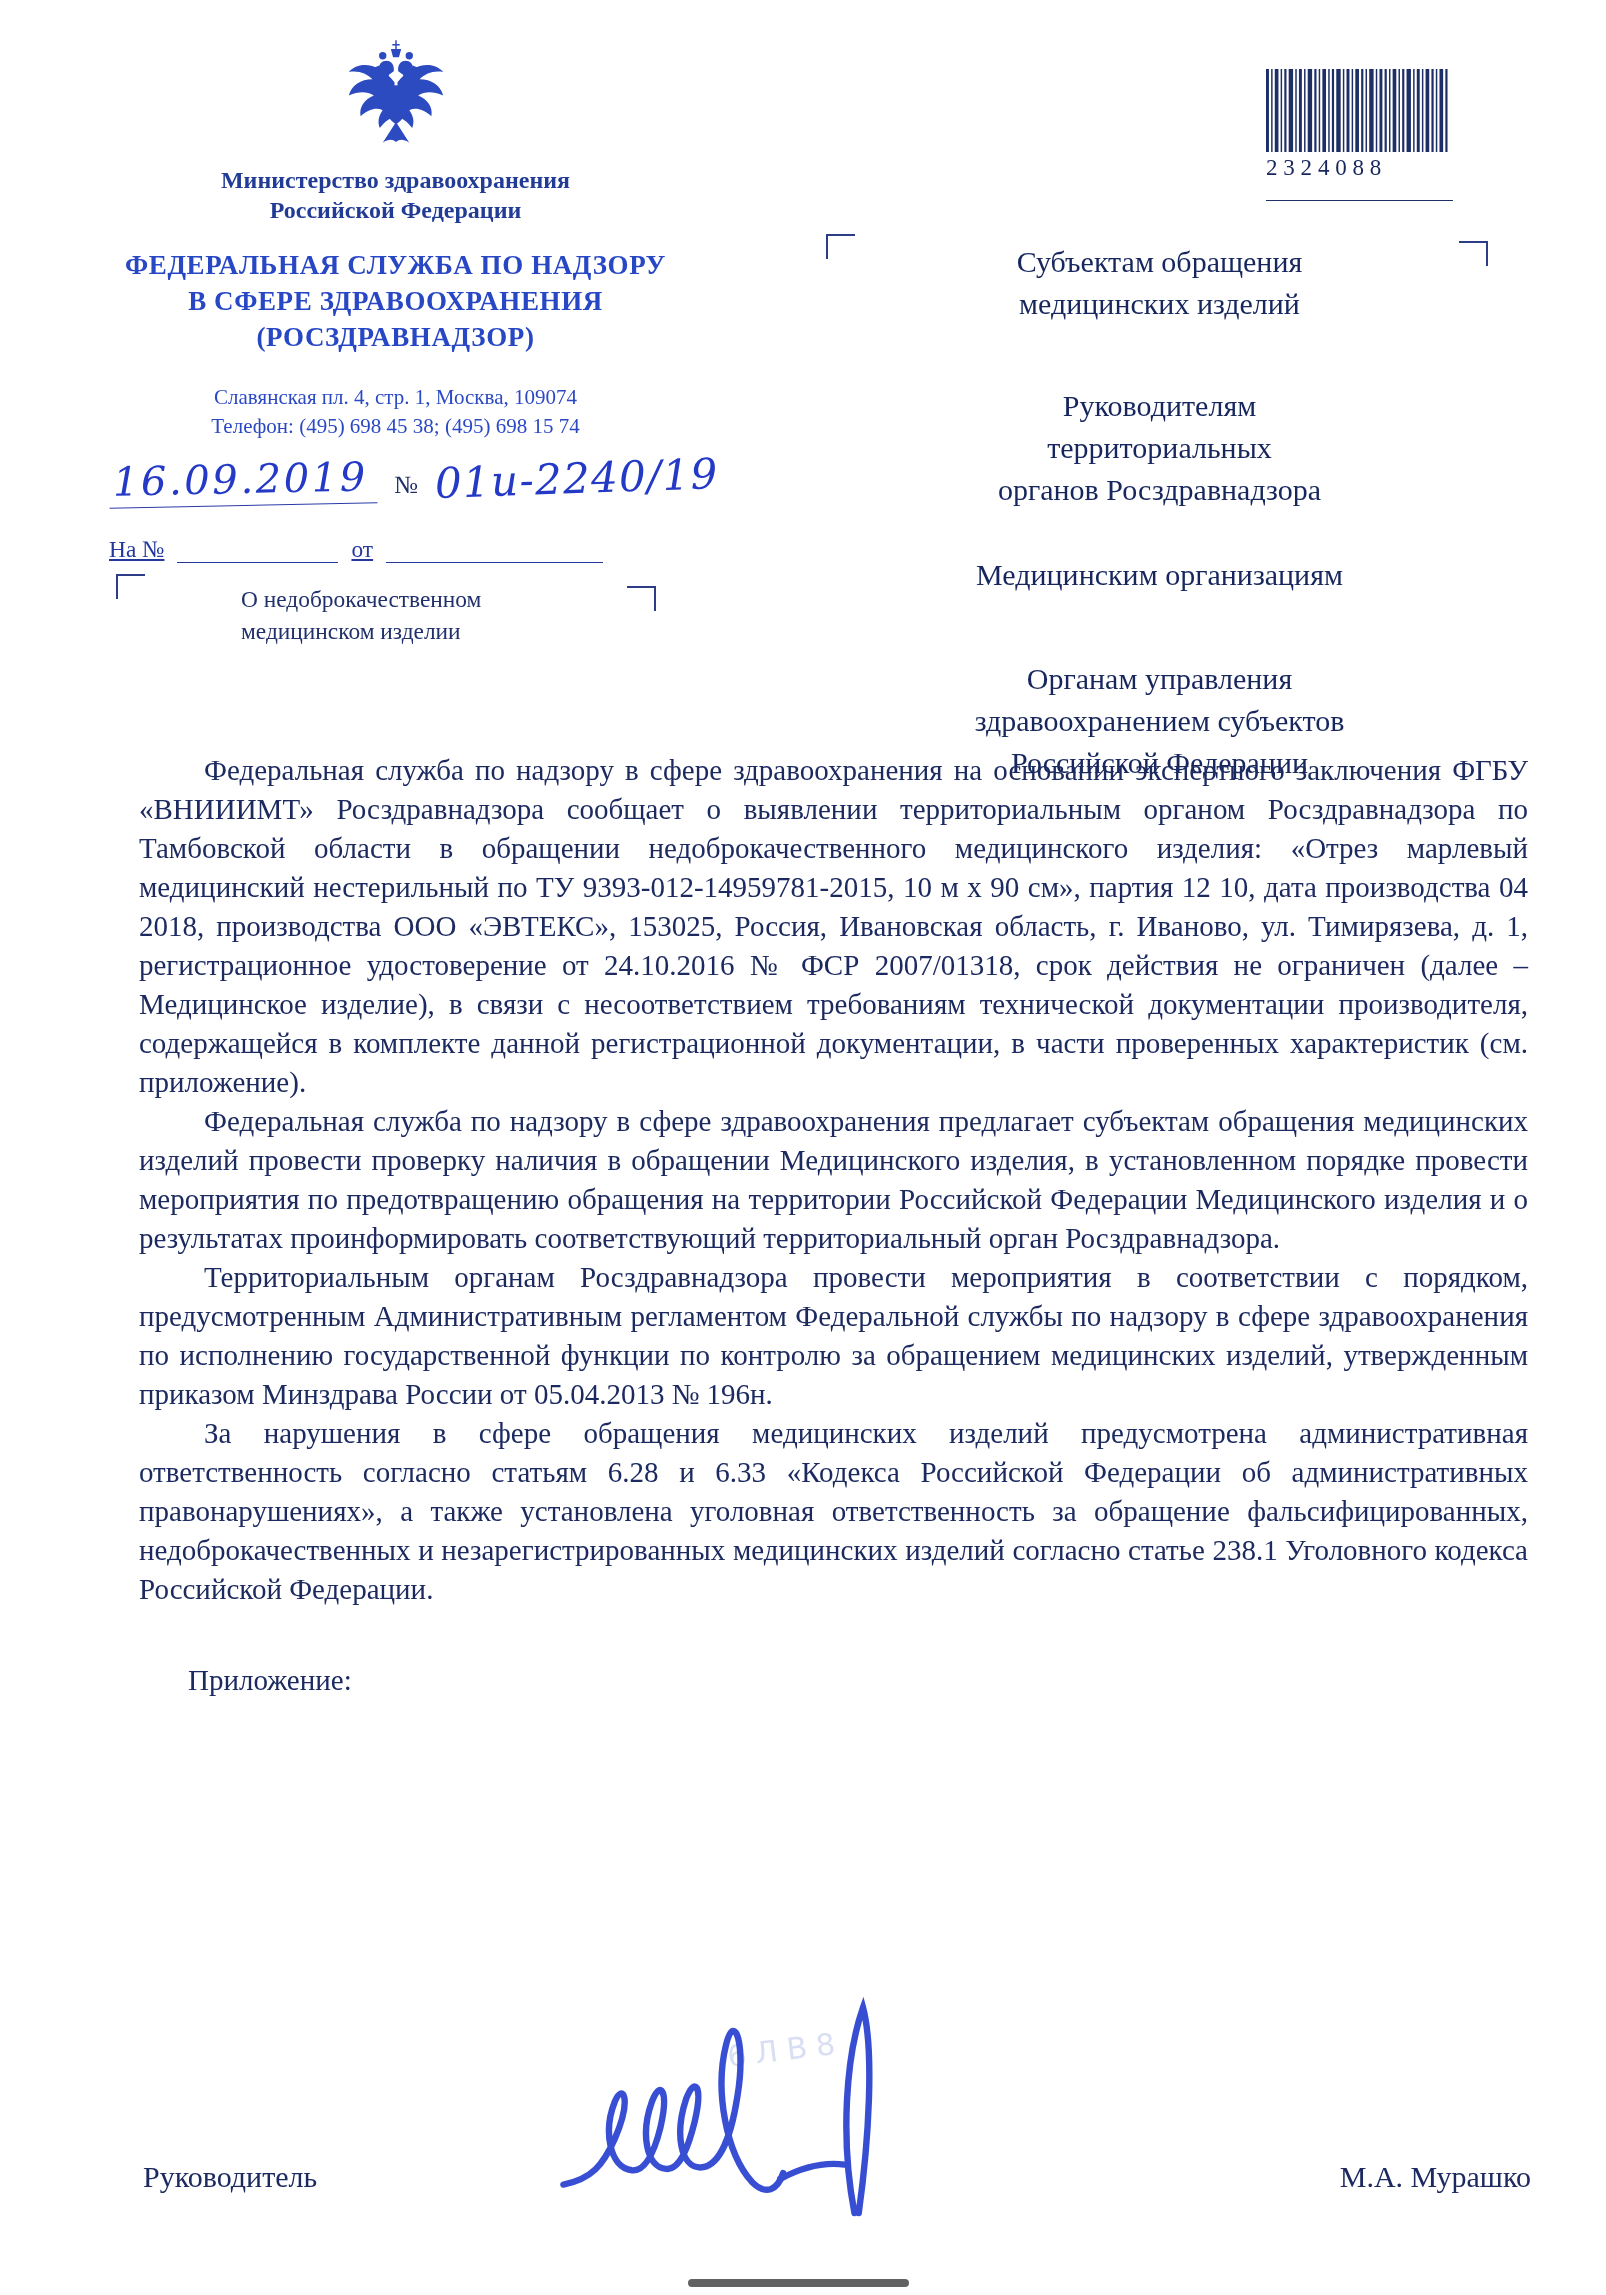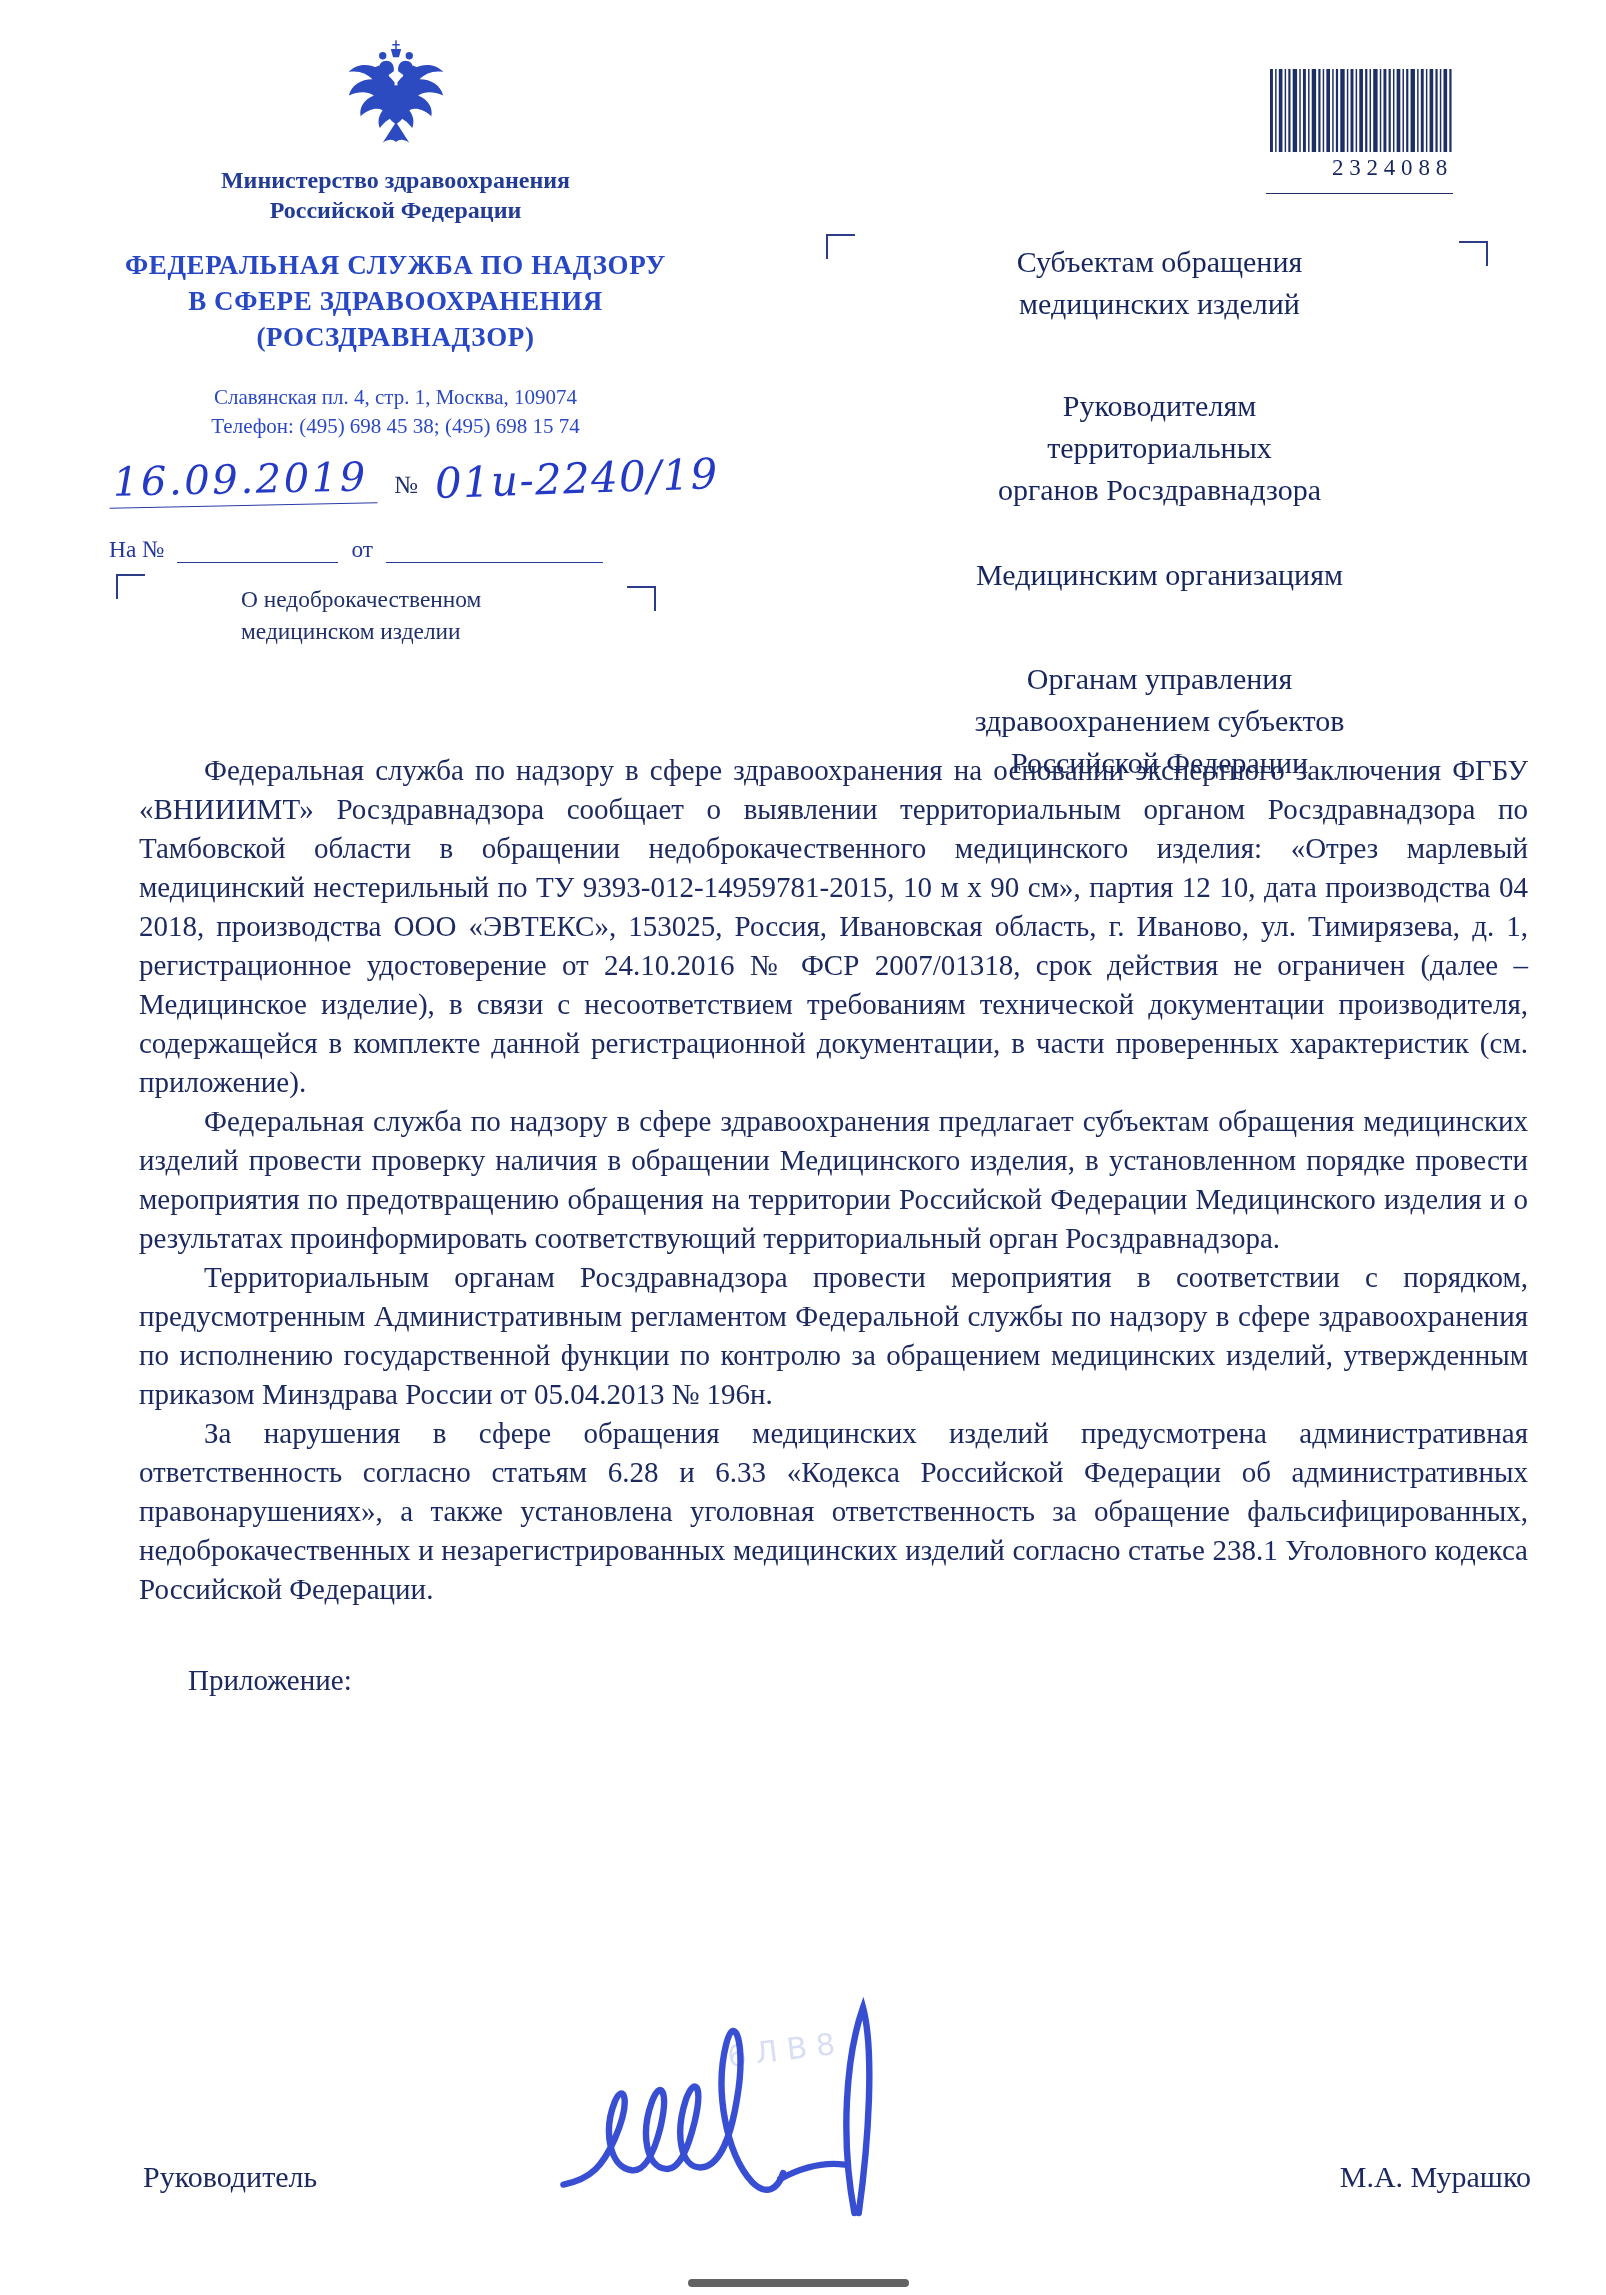--- a/index.html
+++ b/index.html
@@ -20,36 +20,36 @@
   .service  { margin-top:22px; font-size:27px; font-weight:bold; color:#2847c4; line-height:36px; white-space:pre-line; letter-spacing:0.6px; }
   .address  { margin-top:28px; font-size:21px; color:#2c49c4; line-height:28.6px; white-space:pre-line; }
 
   
   .date-row { position:absolute; left:109px; top:454px; width:649px; display:flex; align-items:baseline; gap:17px; }
   .hand { font-style:italic; color:#2439c6; font-family:"DejaVu Serif",serif; }
   .hand-date { font-size:40px; letter-spacing:2.6px; border-bottom:1.9px solid #2a3aa8; padding:0 9px 2.6px 3.9px; transform:rotate(-1.2deg); }
   .no-sign { font-size:25px; color:#20306b; }
   .hand-number { font-size:42px; letter-spacing:1.3px; transform:rotate(-2deg); }
 
-  .na-row { position:absolute; left:109px; top:536px; display:flex; align-items:flex-end; gap:13px; font-size:23.4px; color:#24389e; }
+  .na-row { position:absolute; left:109px; top:536px; display:flex; align-items:flex-end; gap:13px; font-size:23.4px; color:#24389e;text-decoration:underline; }
   .uline { display:inline-block; border-bottom:1.9px solid #24389e; height:22px; }
   .uline.w1 { width:161px; } .uline.w2 { width:217px; }
 
   
   .subject { position:absolute; left:241px; top:583px; font-size:23.4px; line-height:32px; color:#20306b; white-space:pre-line; }
   .corner { position:absolute; width:27px; height:23.4px; }
   .corner.tl { border-left:2.6px solid #2c3c86; border-top:2.6px solid #2c3c86; }
   .corner.tr { border-right:2.6px solid #2c3c86; border-top:2.6px solid #2c3c86; }
   #c-subj-l { left:116px; top:574px; }
   #c-subj-r { left:627px; top:586px; }
   #c-addr-l { left:826px; top:234px; }
   #c-addr-r { left:1459px; top:241px; }
 
   
-  .barcode { position:absolute; left:1266px; top:69px; width:187px; text-align:right; border-bottom:1.9px solid #1e2f66; padding-bottom:12px; }
+  .barcode { position:absolute; left:1266px; top:69px; width:187px; text-align:left; border-bottom:1.9px solid #1e2f66; padding-bottom:19px; }
   .barcode-number { margin-top:1.3px; font-size:23px; letter-spacing:5.8px; color:#17265c; }
 
   
   .addressees { position:absolute; left:786px; top:241px; width:747px; text-align:center; font-size:30px; line-height:42px; color:#17275e; }
   .addr-item { white-space:pre-line; }
   .addr-item.g1 { margin-top:60px; }
   .addr-item.g2 { margin-top:43px; }
   .addr-item.g3 { margin-top:62px; }
 
   

